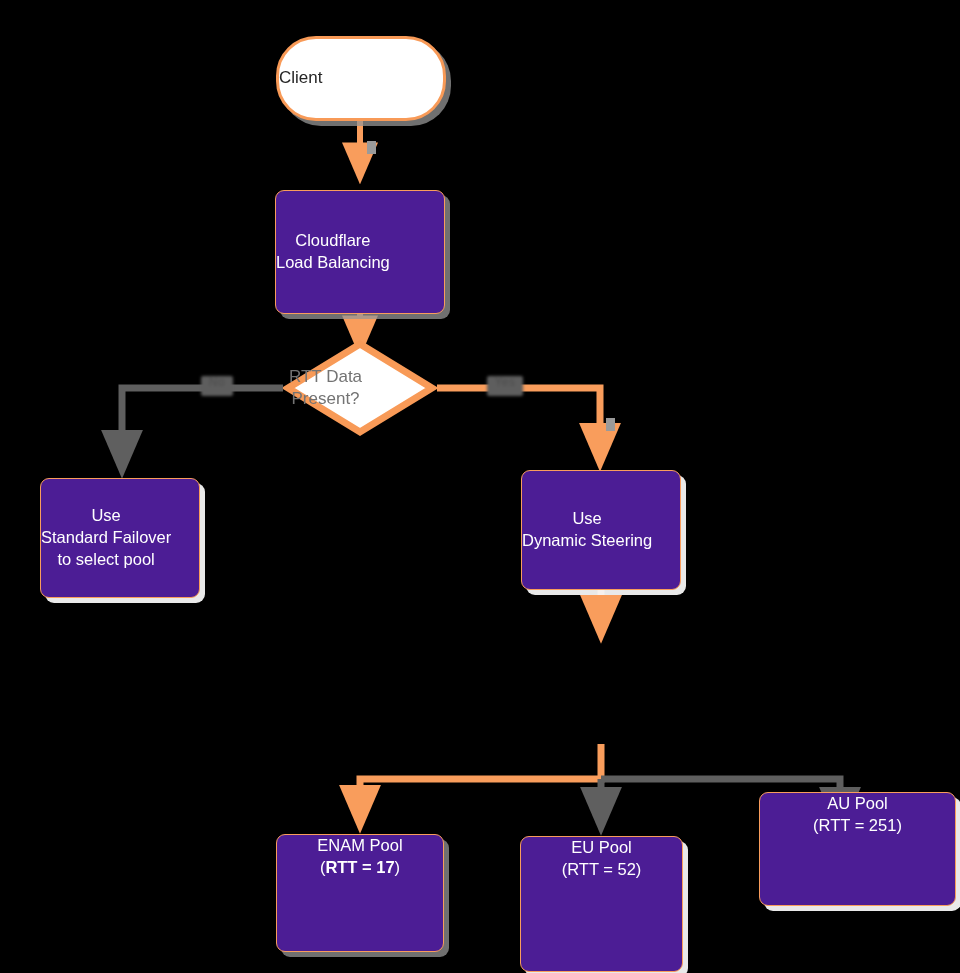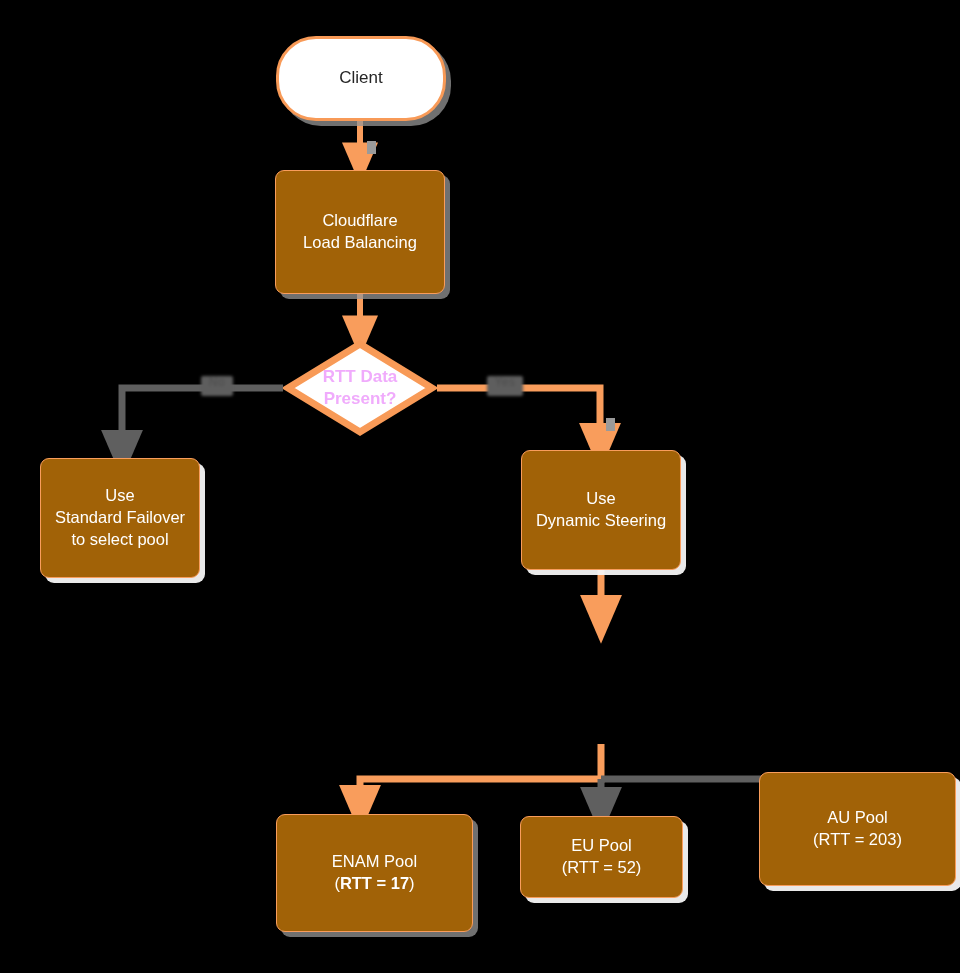--- a/index.html
+++ b/index.html
@@ -19,53 +19,53 @@
     position: absolute;
     left: 0; top: 0;
     width: 960px;
     height: 973px;
   }
   .node {
     position: absolute;
     box-sizing: border-box;
     display: flex;
     align-items: center;
-    justify-content: center;
+    justify-content: flex-start;
     text-align: center;
     line-height: 1.32;
     z-index: 5;
   }
   
   .node.terminator {
     background: #ffffff;
     border: 3px solid #f89a57;
     border-radius: 40px;
     color: #252525;
     font-size: 17px;
     box-shadow: 5px 5px 0 0 rgba(150,150,150,0.75);
   }
   
   .node.process {
-    background: #a16207;
+    background: #4c1d95;
     border: 1px solid #f99d5c;
     border-radius: 9px;
     color: #ffffff;
     font-size: 16.5px;
     box-shadow: 5px 5px 0 0 rgba(150,150,150,0.75);
+    margin-top: 20px;
   }
   .node.process.shadow-light {
     box-shadow: 5px 5px 0 0 rgba(246,246,246,0.95);
   }
   
   .node.decision {
     background: transparent;
     border: none;
-    color: #f0abfc;
+    color: #737373;
     font-size: 17px;
-    font-weight: bold;
   }
   .node.decision .diamond-bg {
     position: absolute;
     left: 0; top: 0;
     width: 100%;
     height: 100%;
     z-index: 0;
   }
   .node.decision .dlabel {
     position: relative;
@@ -151,28 +151,28 @@
 Standard Failover
 to select pool</span>
   </div>
 
   <div class="node process shadow-light" style="left:521px; top:450px; width:160px; height:120px;">
     <span class="nlabel">Use
 Dynamic Steering</span>
   </div>
 
 
-  <div class="node process" style="left:276px; top:814px; width:197px; height:118px; flex-direction:column;">
+  <div class="node process" style="left:276px; top:814px; width:168px; height:118px; flex-direction:column;">
     <span class="nlabel">ENAM Pool</span>
     <span class="nlabel"><span>(</span><span class="rtt-strong">RTT = 17</span><span>)</span></span>
   </div>
 
-  <div class="node process shadow-light" style="left:520px; top:816px; width:163px; height:82px; flex-direction:column;">
+  <div class="node process shadow-light" style="left:520px; top:816px; width:163px; height:136px; flex-direction:column;">
     <span class="nlabel">EU Pool</span>
     <span class="nlabel">(RTT = 52)</span>
   </div>
 
   <div class="node process shadow-light" style="left:759px; top:772px; width:197px; height:114px; flex-direction:column;">
     <span class="nlabel">AU Pool</span>
-    <span class="nlabel">(RTT = 203)</span>
+    <span class="nlabel">(RTT = 251)</span>
   </div>
 
 </div>
 
 </body></html>

